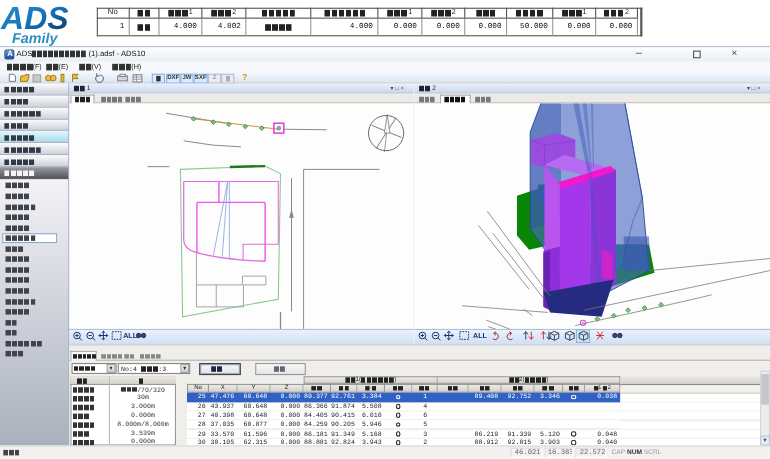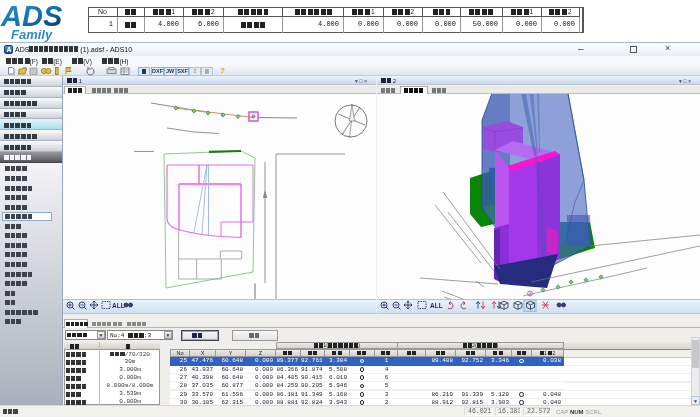--- a/index.html
+++ b/index.html
@@ -32,21 +32,21 @@
     </div>
 <div class="a" style="left:145px;top:7px;width:39px;height:10px;display:flex;align-items:center;justify-content:center;border-right:1px solid #555;border-bottom:1px solid #555">
       <span style="flex:none;height:6px;width:17.8px;background:repeating-linear-gradient(90deg,#222 0 5.0px,transparent 5.0px 6.4px)"></span>
       <span style="font-size:6.5px;color:#222;margin-left:1px">1</span>
     </div>
 <div class="a mono" style="left:145px;top:17px;width:39px;height:16px;border-right:1px solid #999;text-align:right;font-size:7px;color:#111;line-height:15px;padding-right:4px">4.000</div>
 <div class="a" style="left:184px;top:7px;width:40px;height:10px;display:flex;align-items:center;justify-content:center;border-right:1px solid #555;border-bottom:1px solid #555">
       <span style="flex:none;height:6px;width:17.8px;background:repeating-linear-gradient(90deg,#222 0 5.0px,transparent 5.0px 6.4px)"></span>
       <span style="font-size:6.5px;color:#222;margin-left:1px">2</span>
     </div>
-<div class="a mono" style="left:184px;top:17px;width:40px;height:16px;border-right:1px solid #999;text-align:right;font-size:7px;color:#111;line-height:15px;padding-right:4px">6.000</div>
+<div class="a mono" style="left:184px;top:17px;width:40px;height:16px;border-right:1px solid #999;text-align:right;font-size:7px;color:#111;line-height:15px;padding-right:4px">4.802</div>
 <div class="a" style="left:224px;top:7px;width:59px;height:10px;display:flex;align-items:center;justify-content:center;border-right:1px solid #555;border-bottom:1px solid #555">
       <span style="flex:none;height:6px;width:30.6px;background:repeating-linear-gradient(90deg,#222 0 5.0px,transparent 5.0px 6.4px)"></span>
     </div>
 <div class="a" style="left:224px;top:17px;width:59px;height:16px;display:flex;align-items:center;justify-content:center;border-right:1px solid #999">
       <span style="flex:none;height:6px;width:24.2px;background:repeating-linear-gradient(90deg,#222 0 5.0px,transparent 5.0px 6.4px)"></span>
     </div>
 <div class="a" style="left:283px;top:7px;width:61px;height:10px;display:flex;align-items:center;justify-content:center;border-right:1px solid #555;border-bottom:1px solid #555">
       <span style="flex:none;height:6px;width:37.0px;background:repeating-linear-gradient(90deg,#222 0 5.0px,transparent 5.0px 6.4px)"></span>
     </div>
 <div class="a mono" style="left:283px;top:17px;width:61px;height:16px;border-right:1px solid #999;text-align:right;font-size:7px;color:#111;line-height:15px;padding-right:4px">4.000</div>

